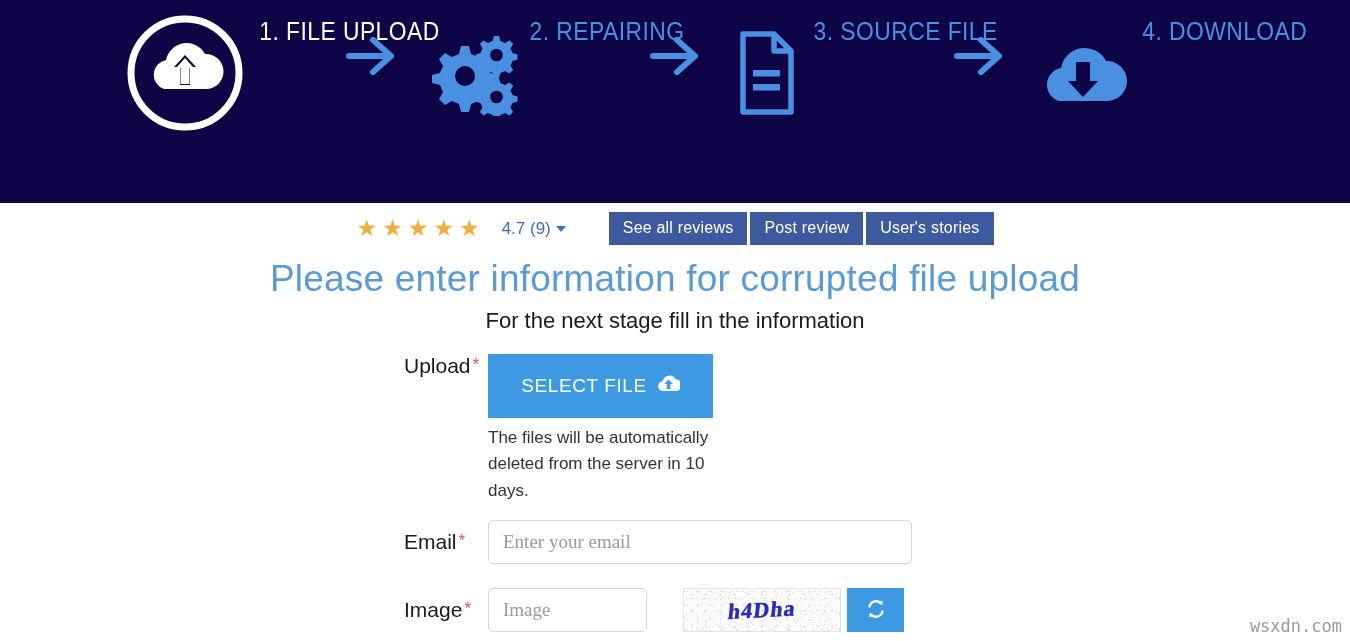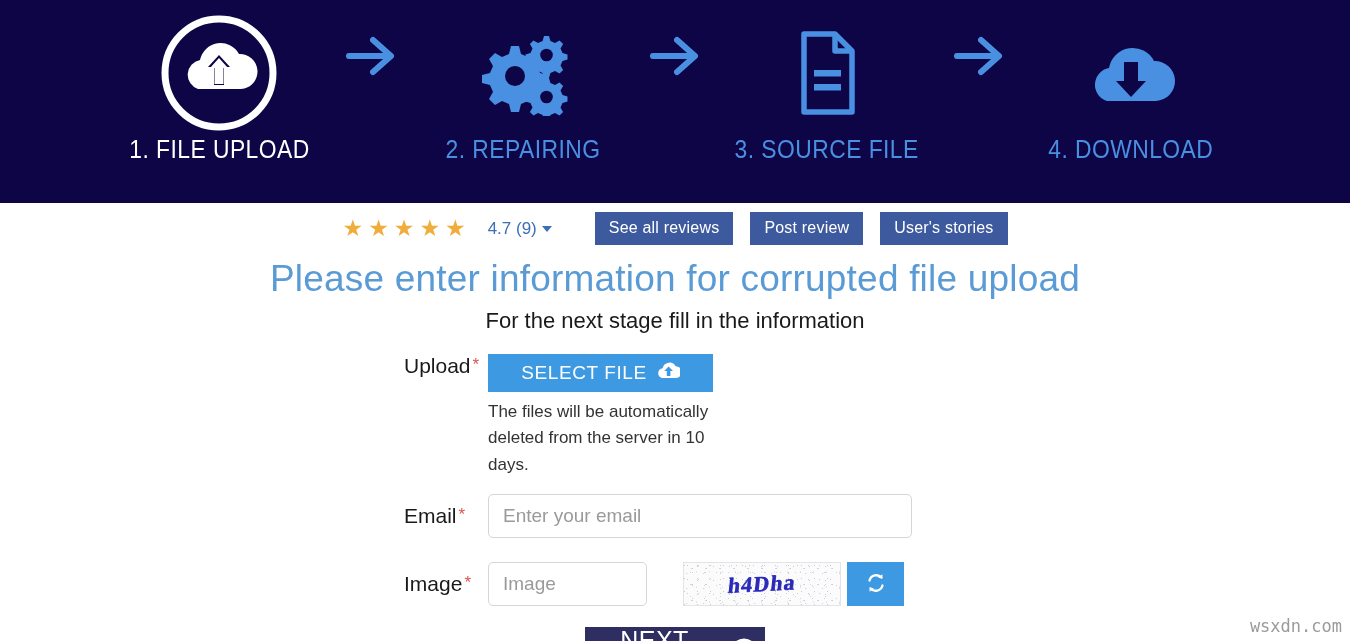--- a/index.html
+++ b/index.html
@@ -21,22 +21,21 @@
   }
   .steps-row {
     display: flex;
     align-items: flex-start;
     justify-content: center;
     height: 100%;
     padding-top: 14px;
   }
   .step {
     display: flex;
-    flex-direction: column;
-    align-items: center;
+    flex-direction: row;
     width: 192px;
   }
   .step-icon {
     height: 118px;
     display: flex;
     align-items: center;
     justify-content: center;
   }
   .step-label {
     font-size: 26px;
@@ -92,21 +91,21 @@
     width: 0; height: 0;
     border-left: 5px solid transparent;
     border-right: 5px solid transparent;
     border-top: 6px solid #3c6fb4;
     margin-left: 5px;
     vertical-align: 2px;
   }
   .review-btns {
     display: flex;
     margin-left: 43px;
-    gap: 17px;
+    gap: 3px;
   }
   .review-btn {
     background: #3d5a9e;
     color: #fff;
     border: none;
     font-size: 16px;
     padding: 7px 14px 8px;
     cursor: pointer;
     font-family: "Liberation Sans Narrow", "Liberation Sans", sans-serif;
     letter-spacing: .2px;
@@ -145,21 +144,21 @@
     padding-right: 16px;
     font-size: 21px;
     color: #1a1a1a;
     font-family: "Liberation Sans Narrow", "Liberation Sans", sans-serif;
     white-space: nowrap;
   }
   .req { color: #d9534f; font-size: 17px; vertical-align: 3px; margin-left: 2px; }
 
   .select-file-btn {
     width: 225px;
-    height: 38px;
+    height: 64px;
     background: #3d9ae2;
     color: #fff;
     border: none;
     font-size: 19px;
     letter-spacing: .6px;
     cursor: pointer;
     display: flex;
     align-items: center;
     justify-content: center;
     gap: 9px;
@@ -176,21 +175,21 @@
 
   .text-input {
     height: 44px;
     border: 1px solid #d6d6d6;
     border-radius: 5px;
     padding: 0 14px;
     font-size: 19px;
     color: #333;
     outline: none;
     background: #fff;
-    font-family: Liberation Sans, sans-serif;
+    font-family: Liberation Serif, serif;
   }
   .text-input::placeholder { color: #9a9a9a; }
   .email-input { width: 424px; }
   .image-input { width: 159px; }
 
   .captcha-wrap {
     display: flex;
     align-items: center;
     margin-left: 36px;
   }

